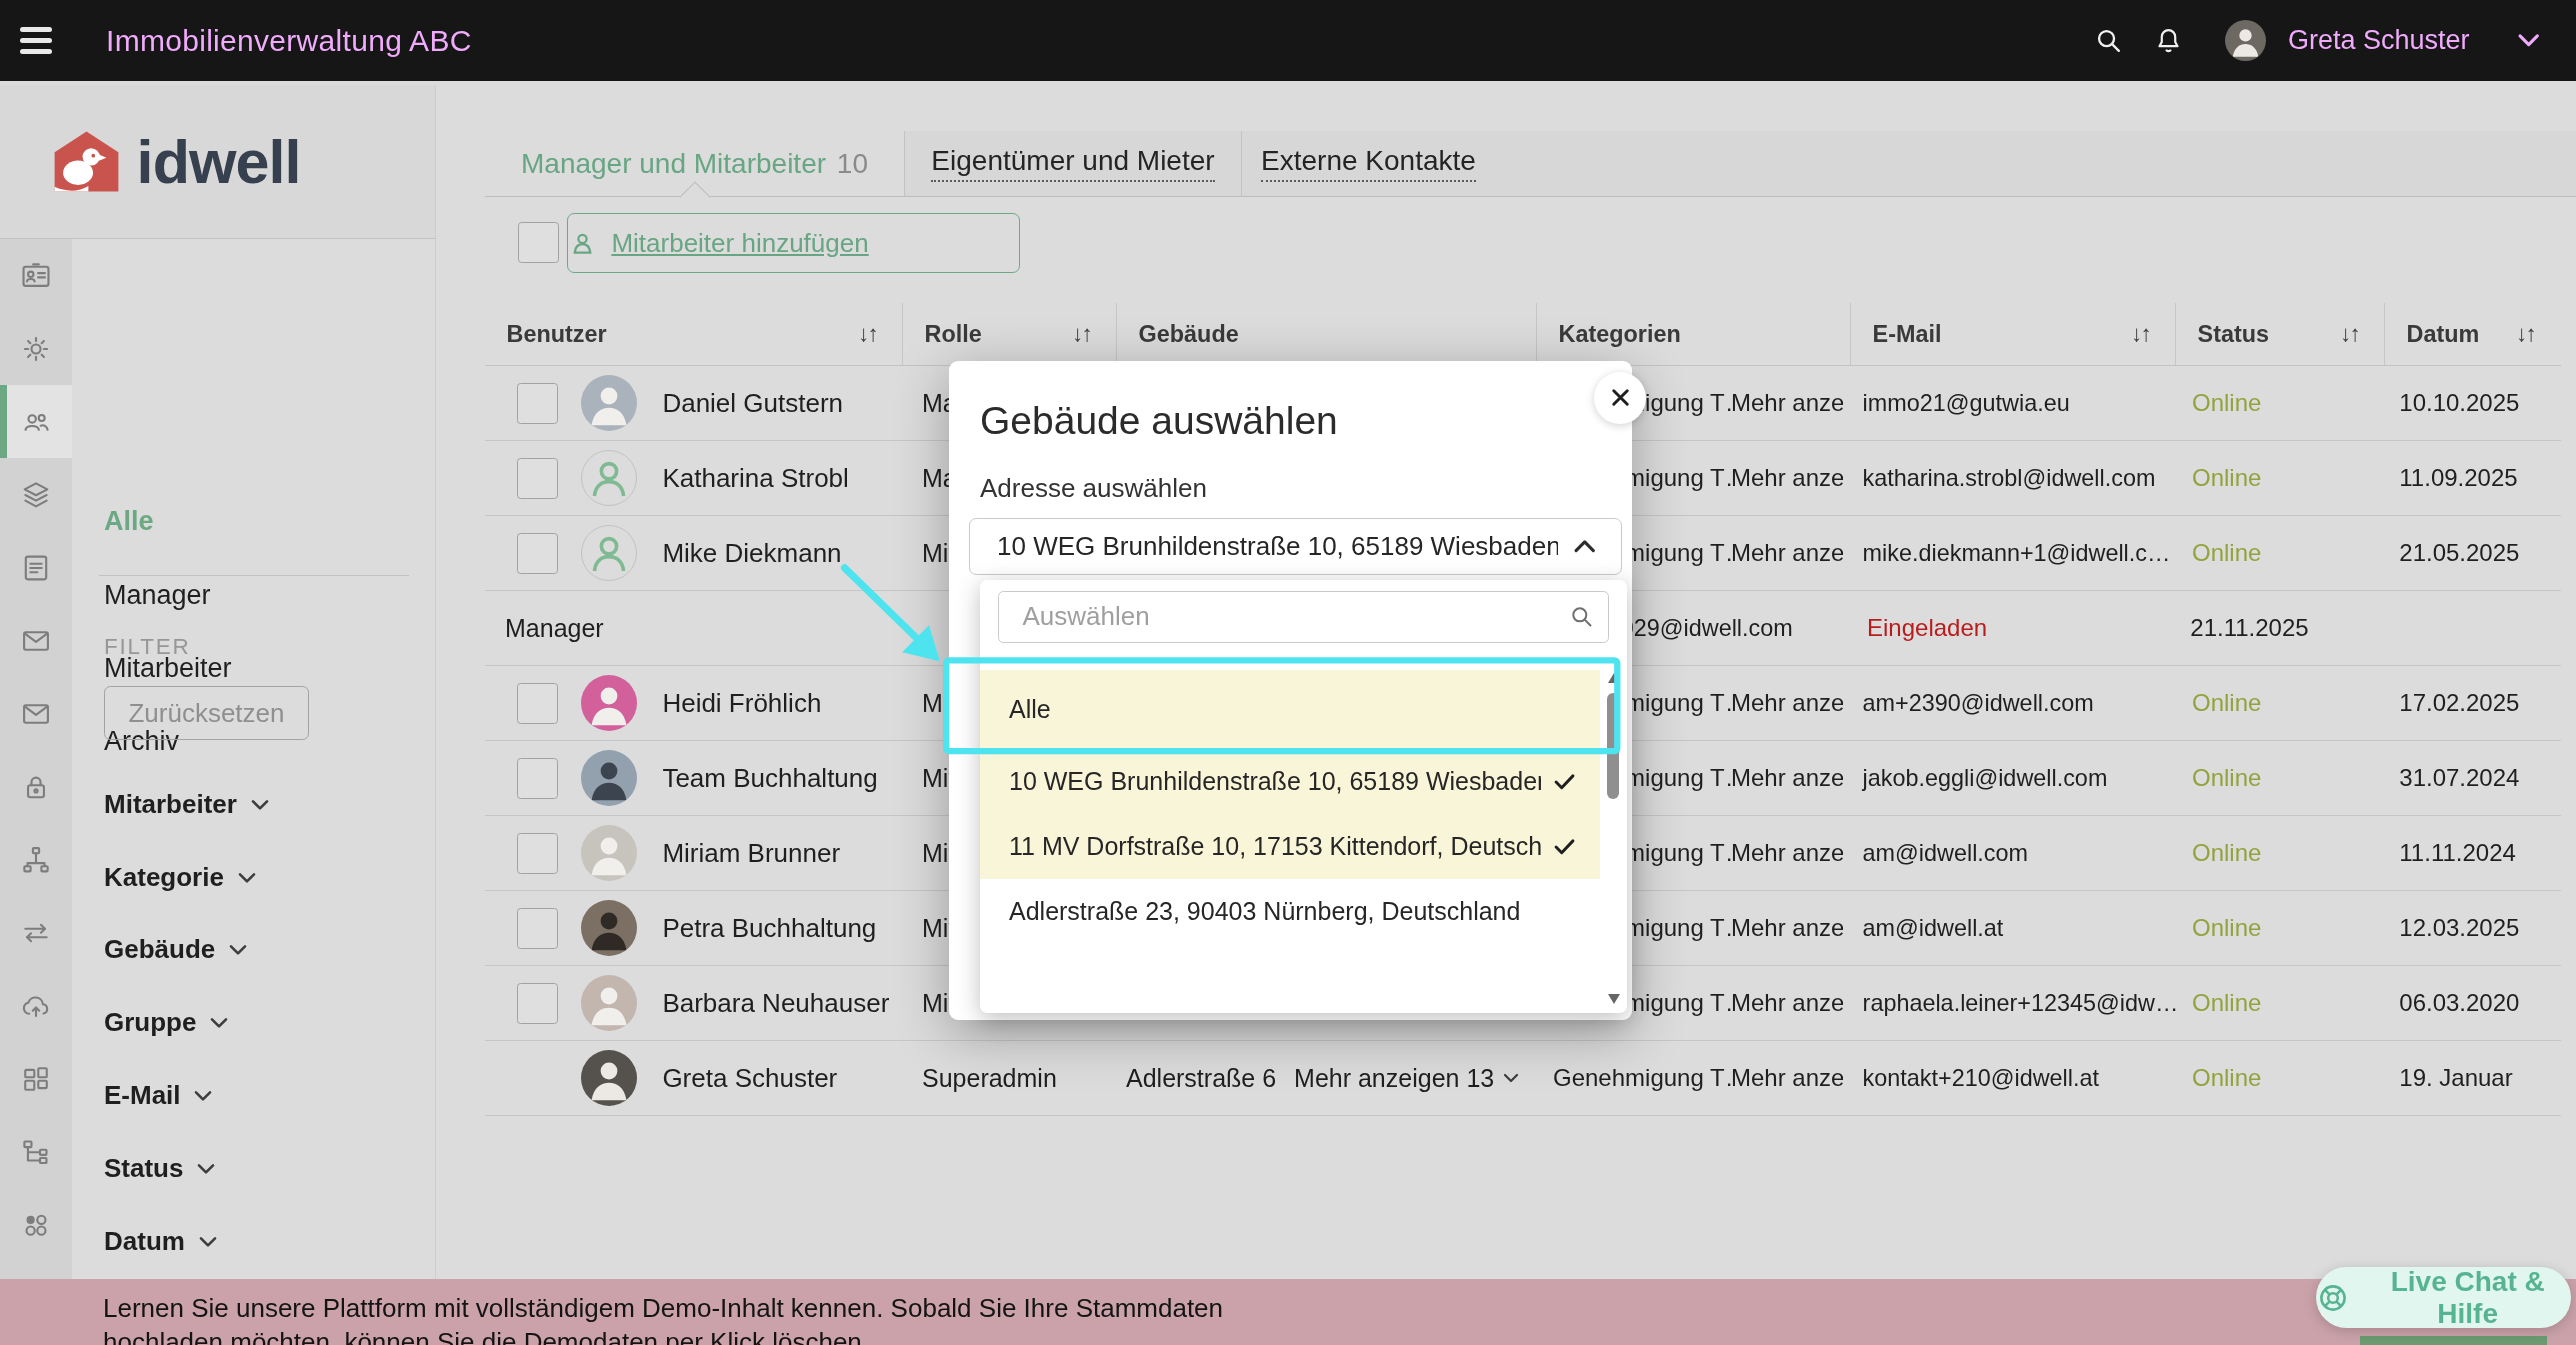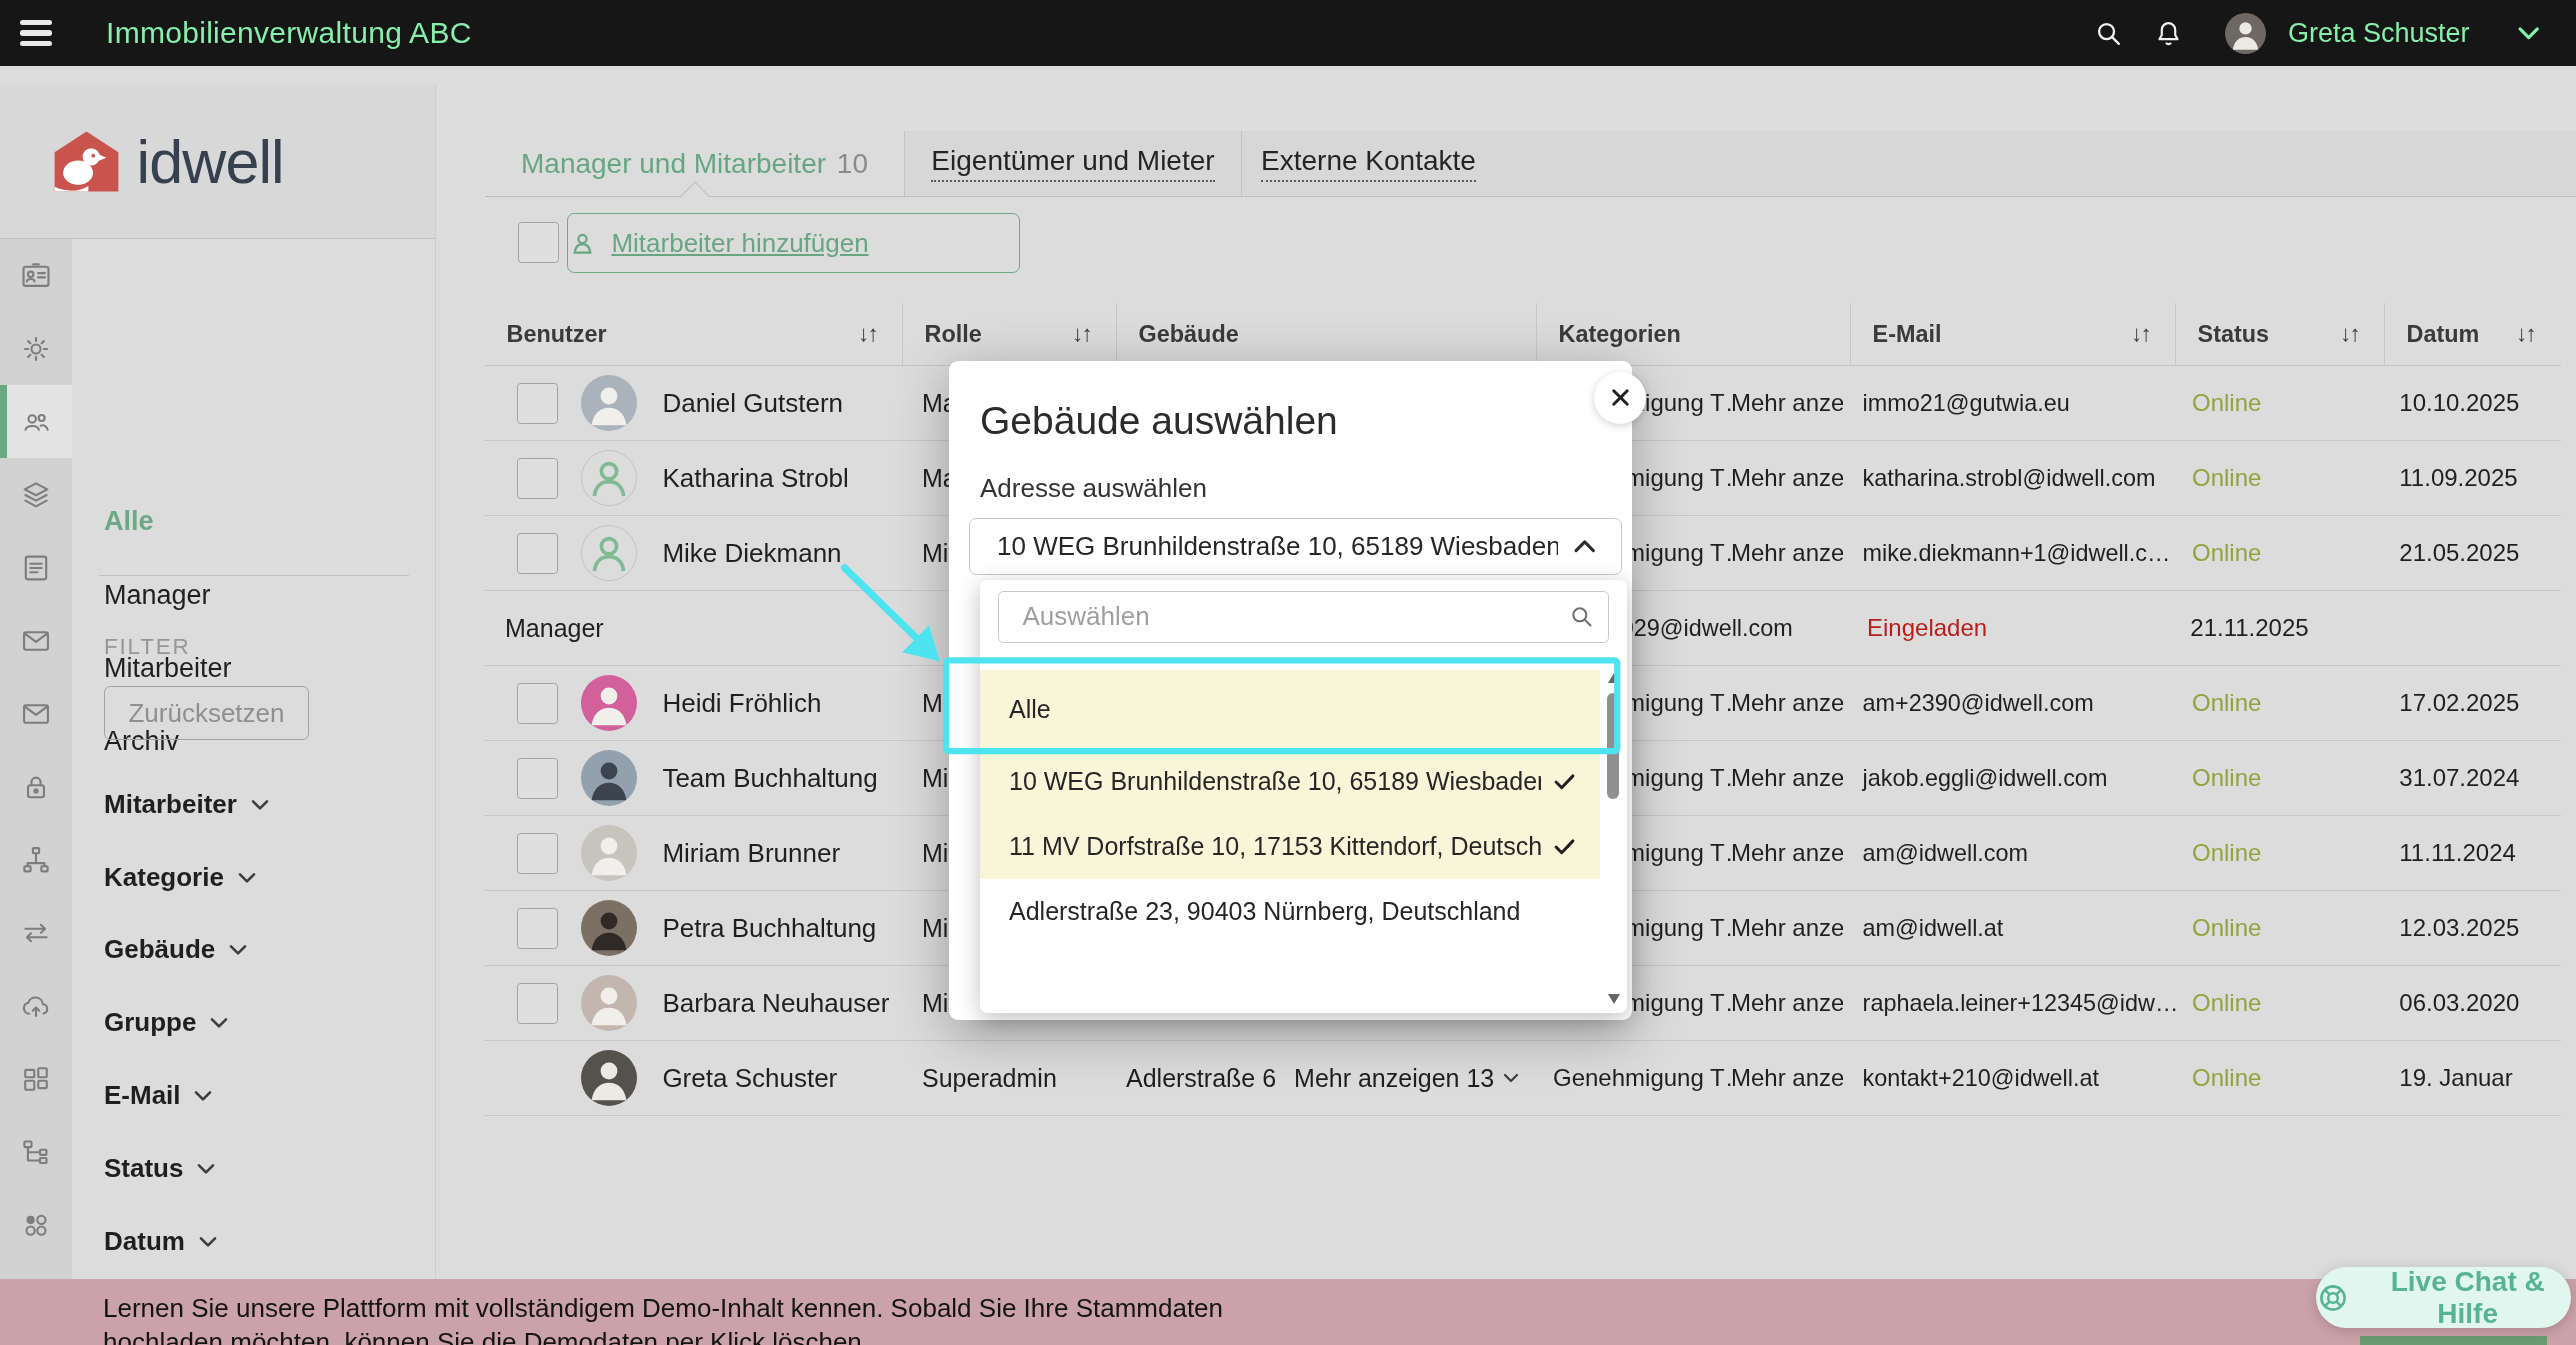--- a/index.html
+++ b/index.html
@@ -8,22 +8,22 @@
     font-family: "Liberation Sans", sans-serif;
     background: #dcdcdc;
     position: relative;
     overflow: hidden;
     color: #1f1f1f;
   }
   #app { position: absolute; inset: 0; }
 
   
   .topbar {
-    position: absolute; top: 0; left: 0; width: 100%; height: 66px;
-    background: #161616; color: #86efac; display: flex; align-items: center;
+    position: absolute; top: 0; left: 0; width: 100%; height: 81px;
+    background: #161616; color: #f0abfc; display: flex; align-items: center;
     z-index: 20; padding: 0 36px 0 20px;
   }
   .hamburger { width: 36px; display: flex; flex-direction: column; gap: 5.4px; cursor: pointer; }
   .hamburger span { display: block; width: 32px; height: 5.4px; background: #e9e9e9; border-radius: 2.7px; }
   .tb-title { font-size: 30px; margin-left: 50px; letter-spacing: 0.3px; font-weight: 400; }
   .tb-right { margin-left: auto; display: flex; align-items: center; }
   .tb-icon { width: 38px; height: 38px; display: flex; align-items: center; justify-content: center; cursor: pointer; }
   .tb-icon svg { width: 31px; height: 31px; }
   .tb-bell { margin-left: 21.6px; }
   .tb-avatar {
@@ -35,21 +35,21 @@
   .chev { width: 23.4px; height: 14.4px; }
   .chev polyline { fill: none; stroke: currentColor; stroke-width: 2.2; stroke-linecap: round; stroke-linejoin: round; }
 
   
   .logo-area {
     position: absolute; top: 85px; left: 0; width: 436px; height: 154px;
     background: #d8d8d8; border-bottom: 0.9px solid #c2c2c2; border-right: 0.9px solid #cdcdcd;
     display: flex; align-items: center; padding-left: 49px;
   }
   .logo-house { width: 75px; height: 75px; flex: none; }
-  .logo-text { font-size: 61px; font-weight: normal; color: #36404E; margin-left: 12.6px; letter-spacing: -0.9px; }
+  .logo-text { font-size: 61px; font-weight: bold; color: #36404E; margin-left: 12.6px; letter-spacing: -0.9px; }
 
   .rail {
     position: absolute; top: 239px; left: 0; width: 72px; bottom: 66px;
     background: #d2d2d2;
   }
   .rail-item {
     width: 72px; height: 73px; display: flex; align-items: center; justify-content: center;
     cursor: pointer; position: relative;
   }
   .rail-item svg { width: 34px; height: 34px; stroke: #7d7d7d; fill: none; stroke-width: 1.5; stroke-linecap: round; stroke-linejoin: round; }

